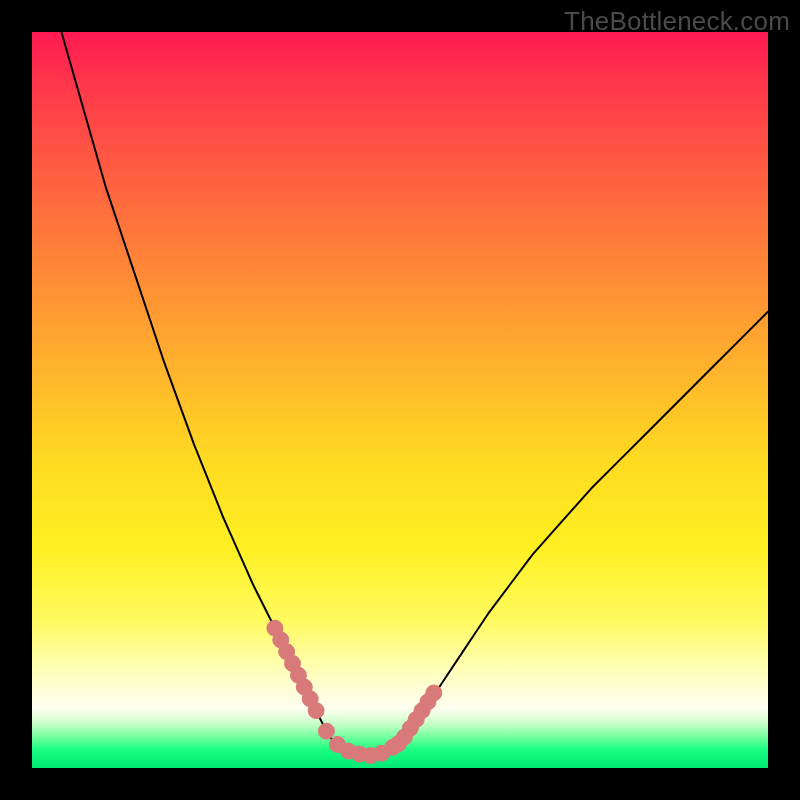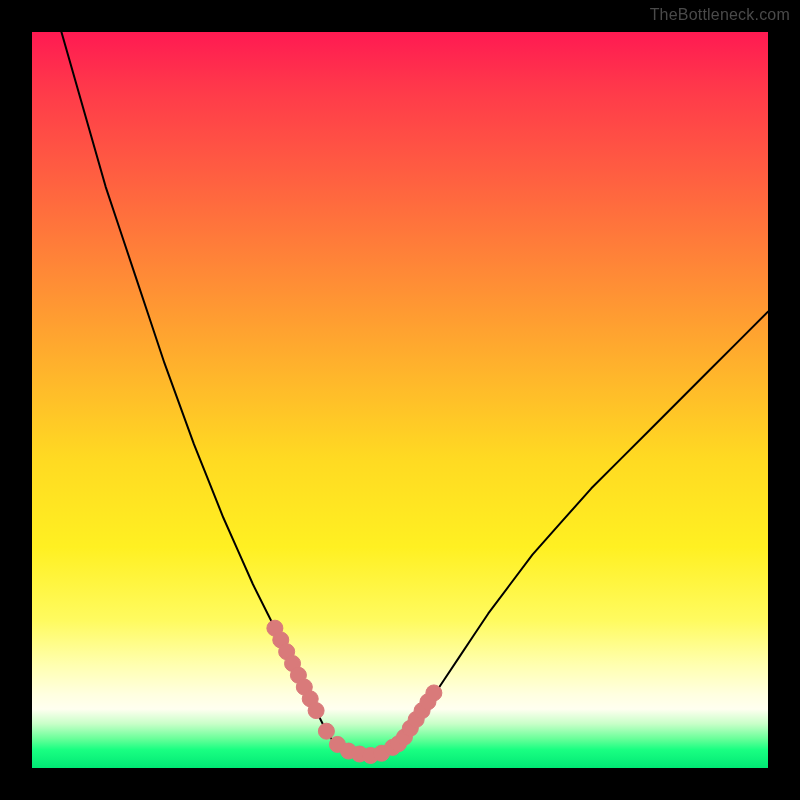--- a/index.html
+++ b/index.html
@@ -41,21 +41,21 @@
       #6aff9a 96%,
       #1aff82 97.5%,
       #00e874 100%
     );
   }
   .watermark {
     position: absolute;
     top: 6px;
     right: 10px;
     color: #4a4a4a;
-    font-size: 16px;
+    font-size: 26px;
     letter-spacing: 0.2px;
     z-index: 50;
   }
   svg.curves {
     position: absolute;
     left: 0; top: 0;
     width: 736px; height: 736px;
   }
 </style>
 </head>

